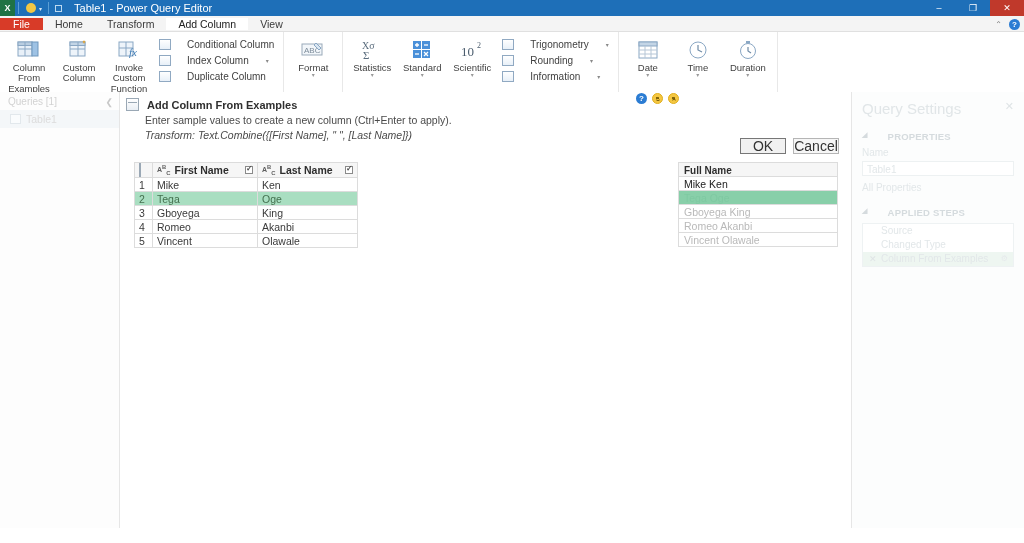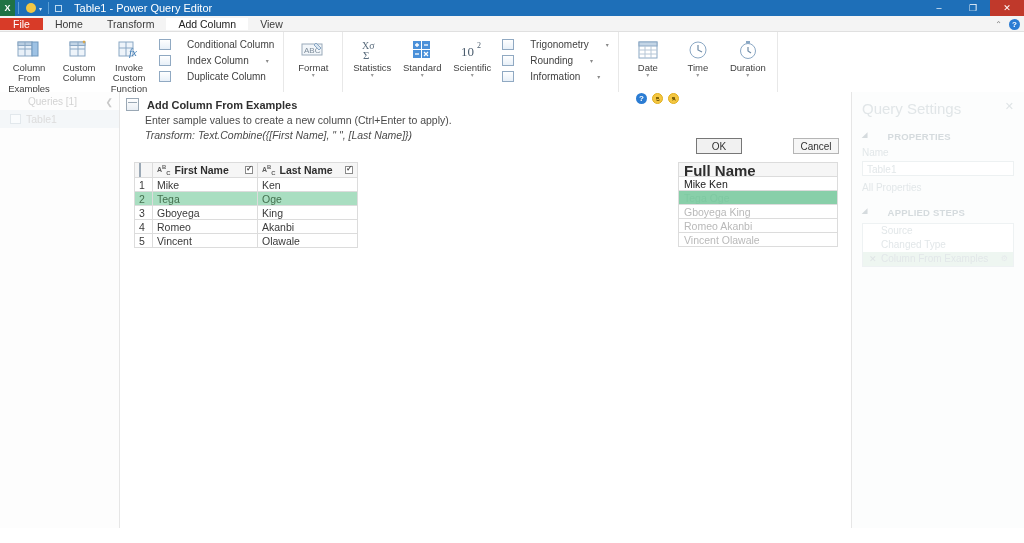--- a/index.html
+++ b/index.html
@@ -108,21 +108,21 @@
     display: flex; background: #ffffff;
   }
 
   
   .queries-pane {
     width: 120px; border-right: 1px solid #e6e6e6;
     padding: 4px 0 0 0; background: #fdfdfd;
   }
   .queries-head {
     display:flex; align-items:center; justify-content: space-between;
-    padding: 0 6px 3px 8px; font-size: 10px; color: #d2d2d2; margin-left: 20px;
+    padding: 0 6px 3px 8px; font-size: 10px; color: #d2d2d2;
   }
   .q-collapse { font-size: 9px; color: #c9c9c9; }
   .q-item {
     display: flex; align-items: center; gap: 5px;
     padding: 3px 6px 3px 10px; font-size: 10.5px; color: #dcdcdc;
     background: #f4f7f9;
   }
   .q-item-ico {
     width: 11px; height: 10px; border: 1px solid #e2e8ec;
     background: #fafcfd;
@@ -175,25 +175,24 @@
   .ic-face.sad .mouth {
     border-bottom:none; border-top:1.3px solid #6b5200;
     border-radius:6px 6px 0 0; bottom:1.5px; height:3px;
   }
 
   .ace-buttons {
     position: absolute; right: 12px; top: 46px;
     display: flex; gap: 7px;
   }
   .btn {
-    width: 46px; height: 16px; font-size: 10px; color: #333;
+    width: 46px; height: 16px; font-size: 14px; color: #333;
     background: #f6f6f6; border: 1px solid #b5b5b5;
     display:flex; align-items:center; justify-content:center;
     cursor: default;
-    margin-left: 44px;
   }
   .btn.primary { border: 1px solid #777; background: #f1f1f1; }
 
   
   .grid-wrap { position: absolute; left: 14px; top: 70px; }
   table.grid { border-collapse: collapse; }
   table.grid th, table.grid td {
     border: 1px solid #dcdcdc; font-weight: normal;
     font-size: 10.5px; height: 14px; padding: 0 4px;
     color: #3a3a3a; background: #fff; text-align: left;
@@ -230,21 +229,21 @@
     background: linear-gradient(#fff,#eaf0f6); margin: 0 auto;
   }
 
   
   .fullname-wrap {
     position: absolute; left: 558px; top: 70px;
     width: 160px;
   }
   .fn-head {
     border: 1px solid #dcdcdc; background: #f6f6f6;
-    font-size: 15px; font-weight: bold; color: #2e2e2e;
+    font-size: 10px; font-weight: bold; color: #2e2e2e;
     height: 15px; line-height: 15px; padding: 0 5px;
   }
   .fn-cell {
     border: 1px solid #dcdcdc; border-top: none;
     height: 14px; line-height: 14px; font-size: 10.5px;
     padding: 0 5px; color: #1b1b1b; background: #fff;
   }
   .fn-cell.faded { color: #b9b9b9; }
   .fn-cell.selected { background: #88cfa9; color: #7fc9a2; }
 

